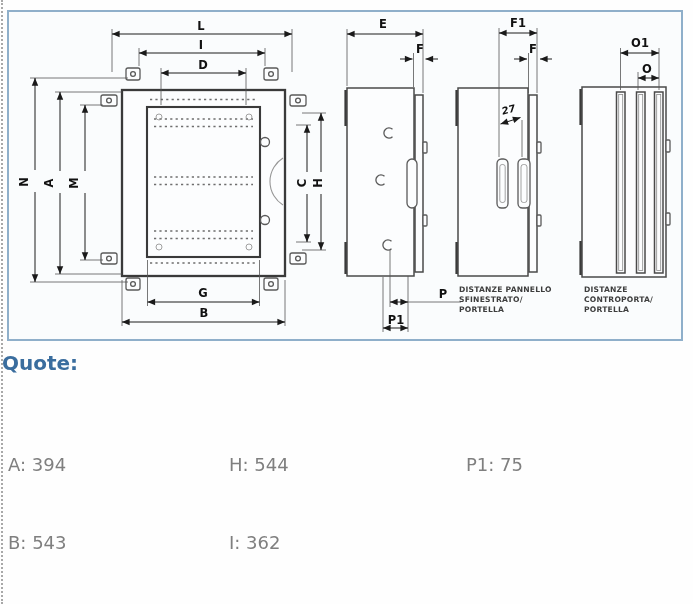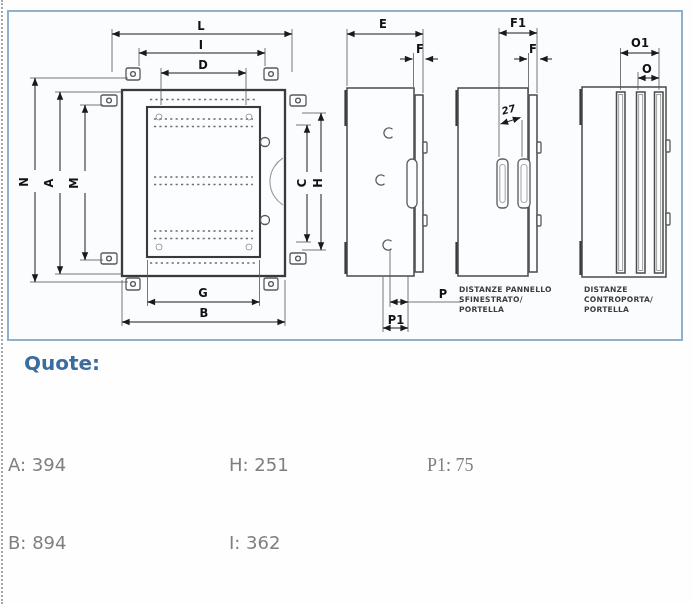--- a/index.html
+++ b/index.html
@@ -21,27 +21,27 @@
   .hw{fill:#fcfdfe;stroke:#5a5a5a;stroke-width:1.3;}
   .arc{fill:none;stroke:#979797;stroke-width:1.1;}
   .flange{stroke:#3a3a3a;stroke-width:2.4;}
   .lbl{font-family:"DejaVu Sans",sans-serif;font-weight:bold;font-size:11.5px;
        fill:#111;text-anchor:middle;}
   .lbl27{font-family:"DejaVu Sans",sans-serif;font-weight:bold;font-style:italic;
        font-size:10px;fill:#111;text-anchor:middle;}
   .cap{font-family:"DejaVu Sans",sans-serif;font-weight:bold;font-size:7.6px;
        fill:#3d3d3d;letter-spacing:0.2px;}
   
-  #quote-heading{position:absolute;left:24px;top:351px;font-size:20px;font-weight:bold;
+  #quote-heading{position:absolute;left:2px;top:351px;font-size:20px;font-weight:bold;
        color:#3a6d9e;}
   .dim-col{position:absolute;top:400px;font-size:18px;color:#7f7f7f;line-height:26px;
        white-space:pre;}
   #dim-col-1{left:8px;}
   #dim-col-2{left:229px;}
-  #dim-col-3{left:427px;font-family:Liberation Serif, serif;}
+  #dim-col-3{left:466px;}
 </style>
 </head>
 <body>
 
 <div id="page">
   <div id="left-dotted"></div>
 
   <div id="diagram-panel">
     <svg width="672" height="327" viewBox="9 12 672 327">
       <defs>
@@ -243,31 +243,31 @@
           <text class="cap" x="584" y="312">PORTELLA</text>
         </g>
       </g>
     </svg>
   </div>
 
   <div id="quote-heading">Quote:</div>
 
   <div id="dim-col-1" class="dim-col">
     <div>A: 394</div>
-    <div>B: 894</div>
+    <div>B: 543</div>
     
     
     
     
     
     
   </div>
 
   <div id="dim-col-2" class="dim-col">
-    <div>H: 251</div>
+    <div>H: 544</div>
     <div>I: 362</div>
     
     
     
     
     
     
   </div>
 
   <div id="dim-col-3" class="dim-col">

